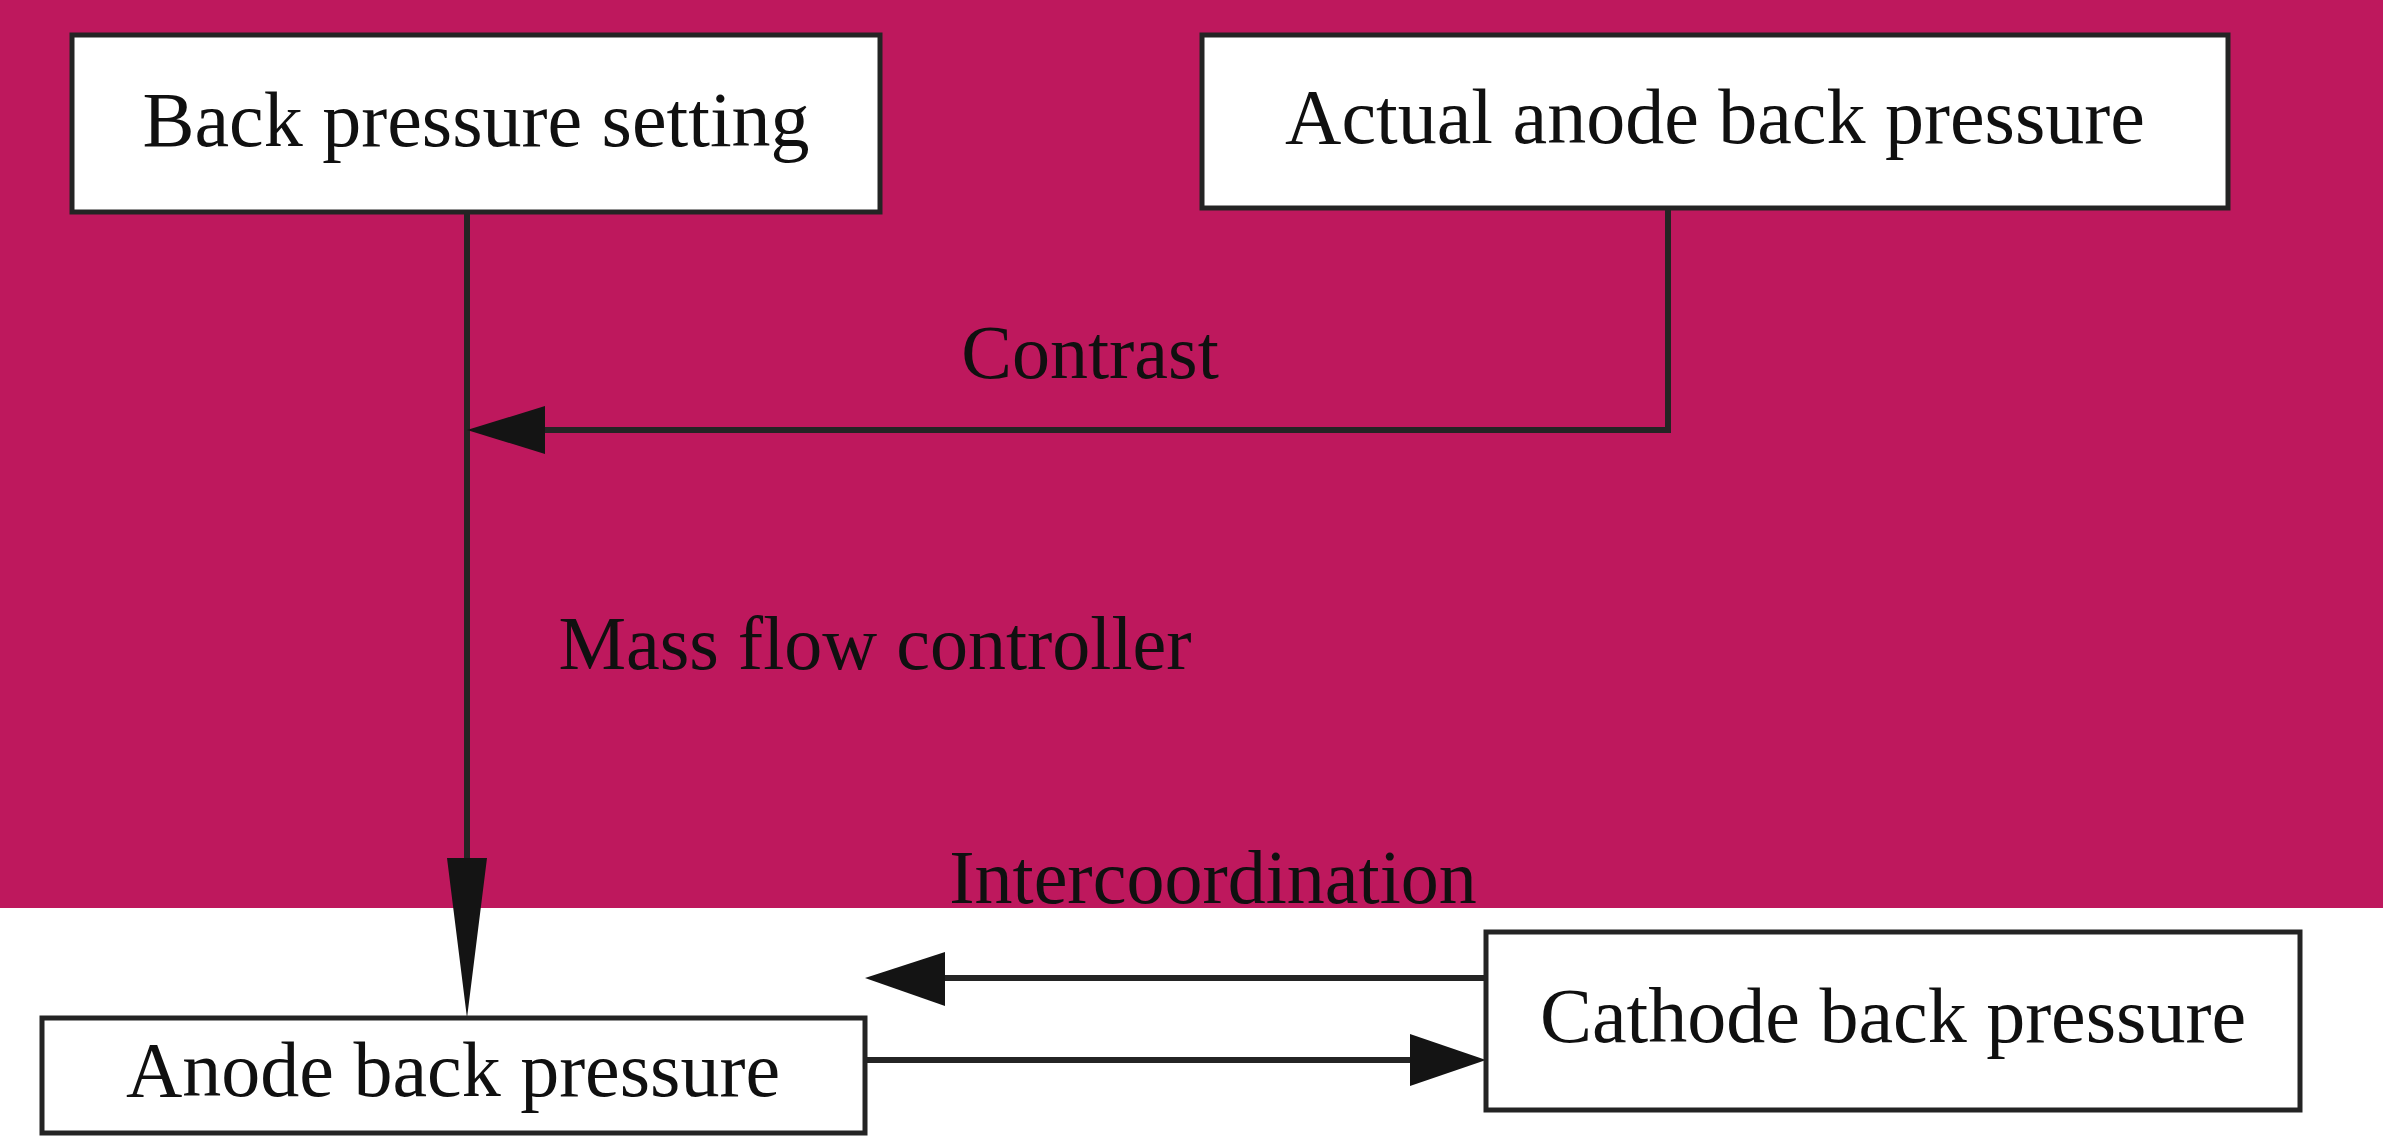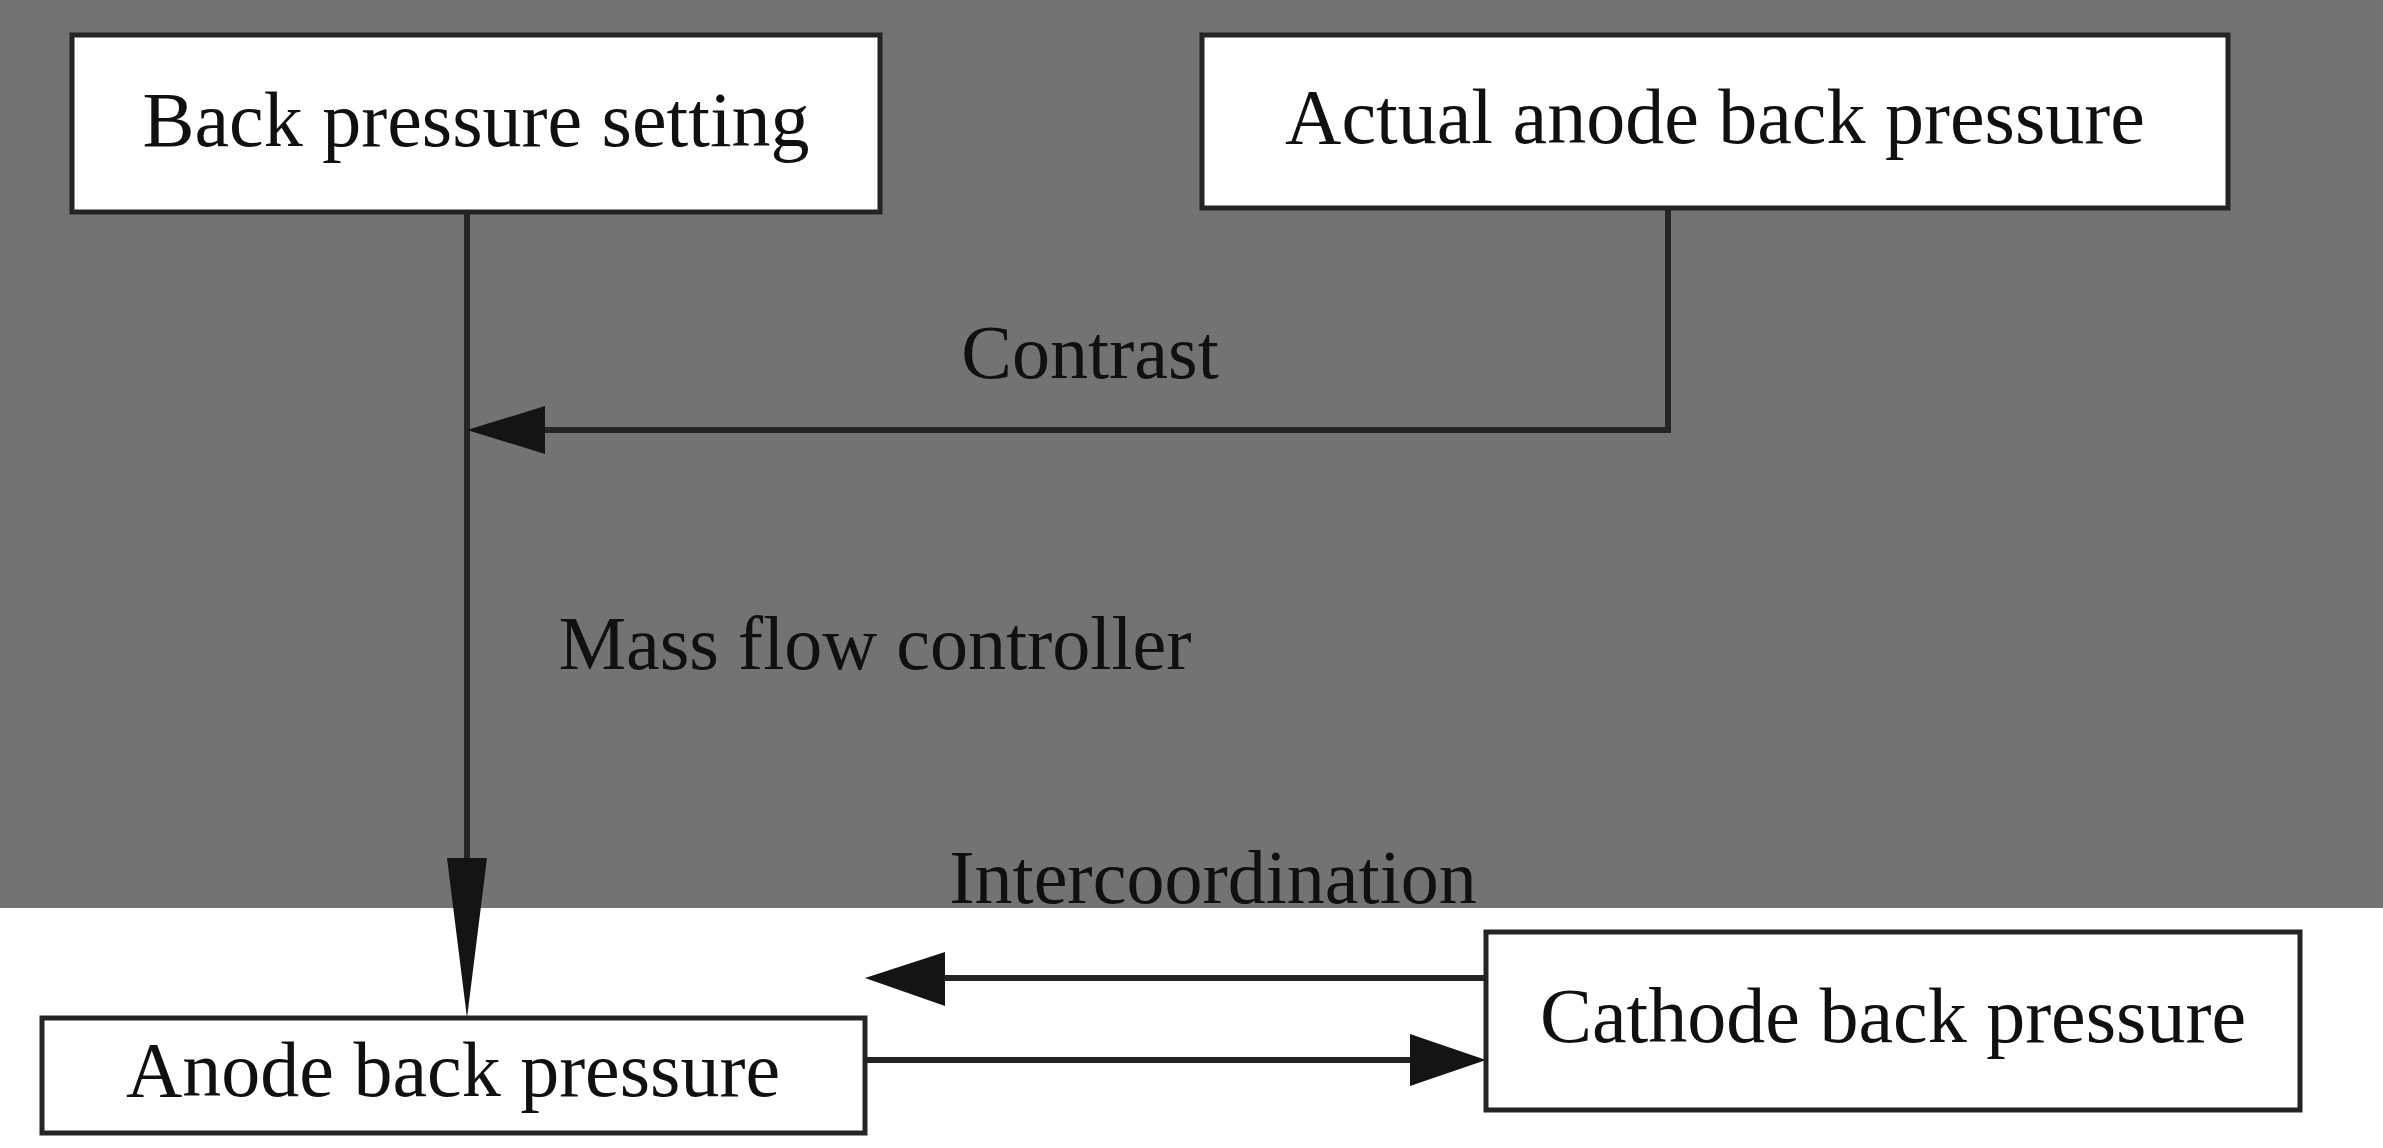--- a/index.html
+++ b/index.html
@@ -11,21 +11,21 @@
   body {
     width: 2383px;
     height: 1148px;
     overflow: hidden;
     font-family: "Liberation Serif", "DejaVu Serif", serif;
   }
   #diagram-root {
     position: relative;
     width: 2383px;
     height: 908px;
-    background: #737373;
+    background: #be185d;
   }
   svg.diagram-canvas {
     position: absolute;
     top: 0;
     left: 0;
     width: 2383px;
     height: 1148px;
     display: block;
   }
   .node-box {

